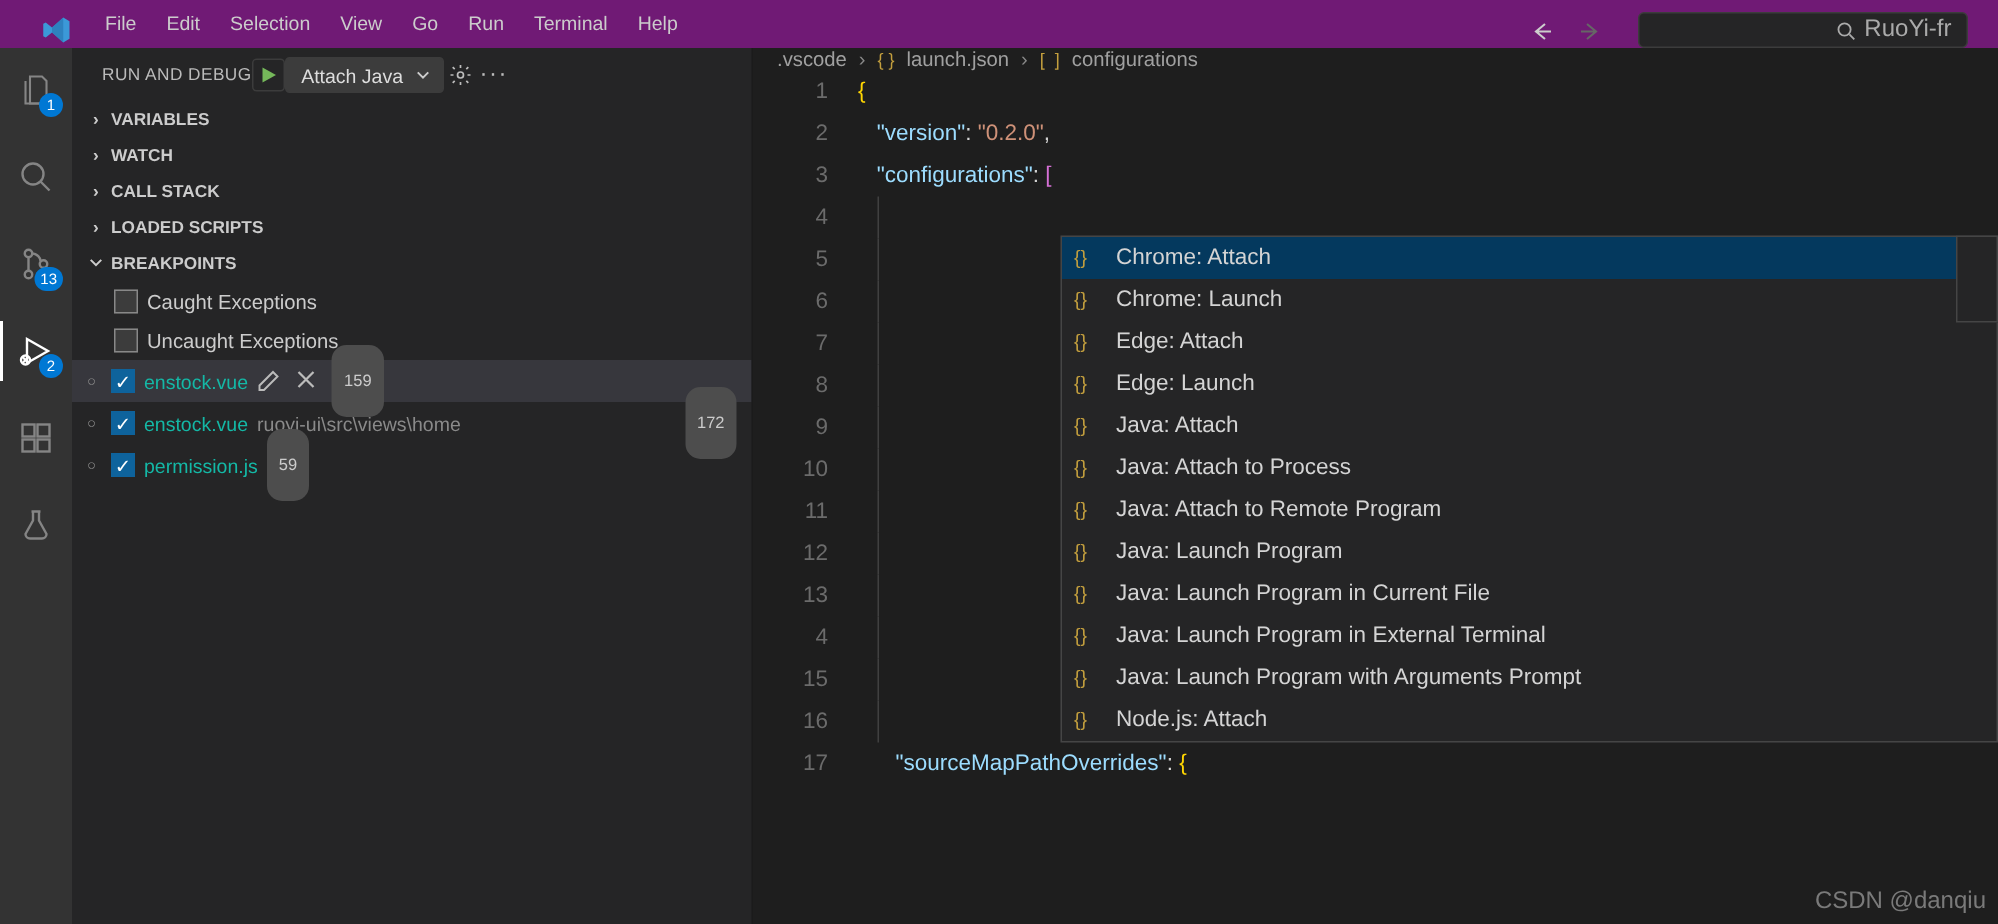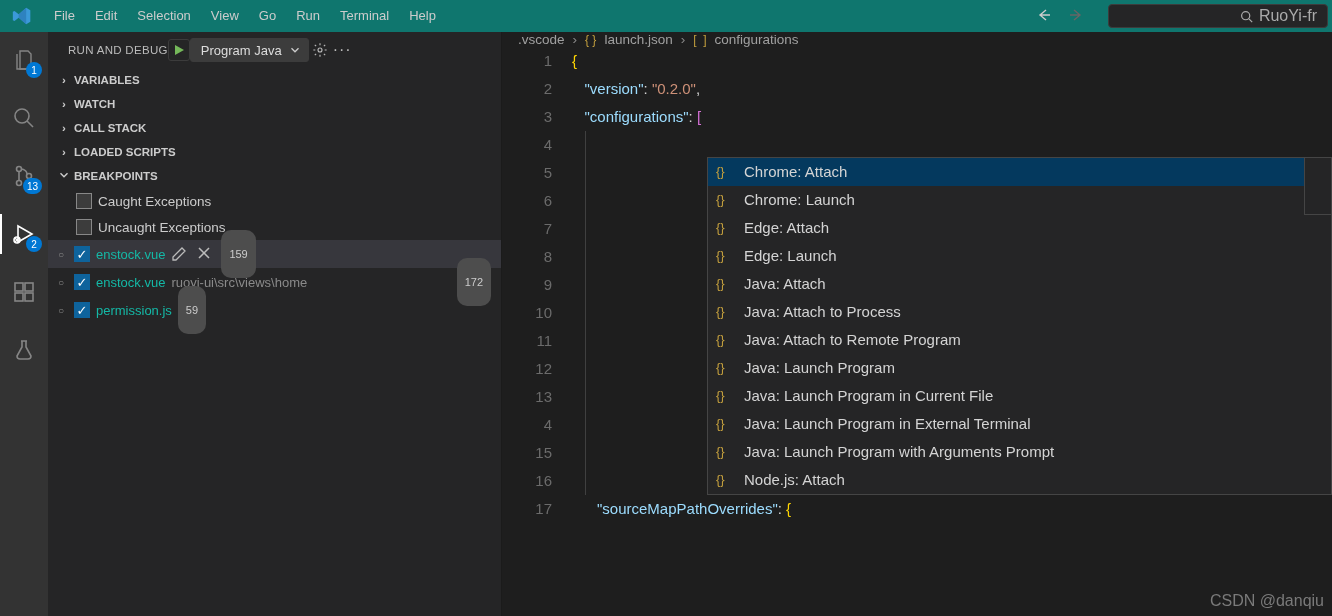--- a/index.html
+++ b/index.html
@@ -1,20 +1,20 @@
 <!DOCTYPE html>
 <html><head>
 <meta charset="utf-8">
 <style>
 *{box-sizing:border-box;margin:0;padding:0;font-family:"Segoe UI",Arial,sans-serif;}
 html,body{width:1332px;height:616px;background:#1e1e1e;color:#cccccc;overflow:hidden;font-size:13px;}
 .root{display:flex;flex-direction:column;width:100%;height:100%;}
 
 
-.menubar{height:32px;background:#0f766e;display:flex;align-items:center;padding:0 4px;color:#cccccc;font-size:13px;}
+.menubar{height:32px;background:#701a75;display:flex;align-items:flex-end;padding:0 20px;color:#cccccc;font-size:13px;}
 .vslogo{width:24px;height:24px;margin:0 10px 0 6px;display:flex;align-items:center;justify-content:center;}
 .menuitems{display:flex;gap:0;}
 .menuitem{padding:0 10px;line-height:32px;cursor:pointer;}
 .nav-arrows{margin-left:auto;display:flex;gap:16px;color:#888;padding-right:24px;align-items:center;}
 .nav-arrow.active{color:#ccc;}
 .searchbox{height:24px;background:#252526;border:1px solid #3c3c3c;border-radius:4px;width:220px;display:flex;align-items:center;justify-content:flex-end;padding:0 10px;color:#aaa;font-size:16px;}
 
 
 .body{flex:1;display:flex;min-height:0;}
 
@@ -174,21 +174,21 @@
 
     <div class="sidepanel">
       <div class="runheader">
         <span class="runheader-title">RUN AND DEBUG</span>
         <div class="playbtn">
           <svg width="12" height="12" viewBox="0 0 12 12">
               <path fill="#75b85a" d="M2 1l9 5-9 5z"></path>
             </svg>
         </div>
         <div class="launchdrop">
-          <span>Program Java</span>
+          <span>Attach Java</span>
           <svg class="chev-svg" viewBox="0 0 16 16" stroke="#ccc" stroke-width="1.5" fill="none">
               <path d="M4 6l4 4 4-4"></path>
             </svg>
         </div>
         <div class="gear">
           <svg width="16" height="16" viewBox="0 0 24 24" stroke="currentColor" stroke-width="1.7" fill="none">
               <circle cx="12" cy="12" r="3"></circle>
               <path d="M12 2v3M12 19v3M4.2 4.2l2 2M17.8 17.8l2 2M2 12h3M19 12h3M4.2 19.8l2-2M17.8 6.2l2-2"></path>
             </svg>
         </div>

